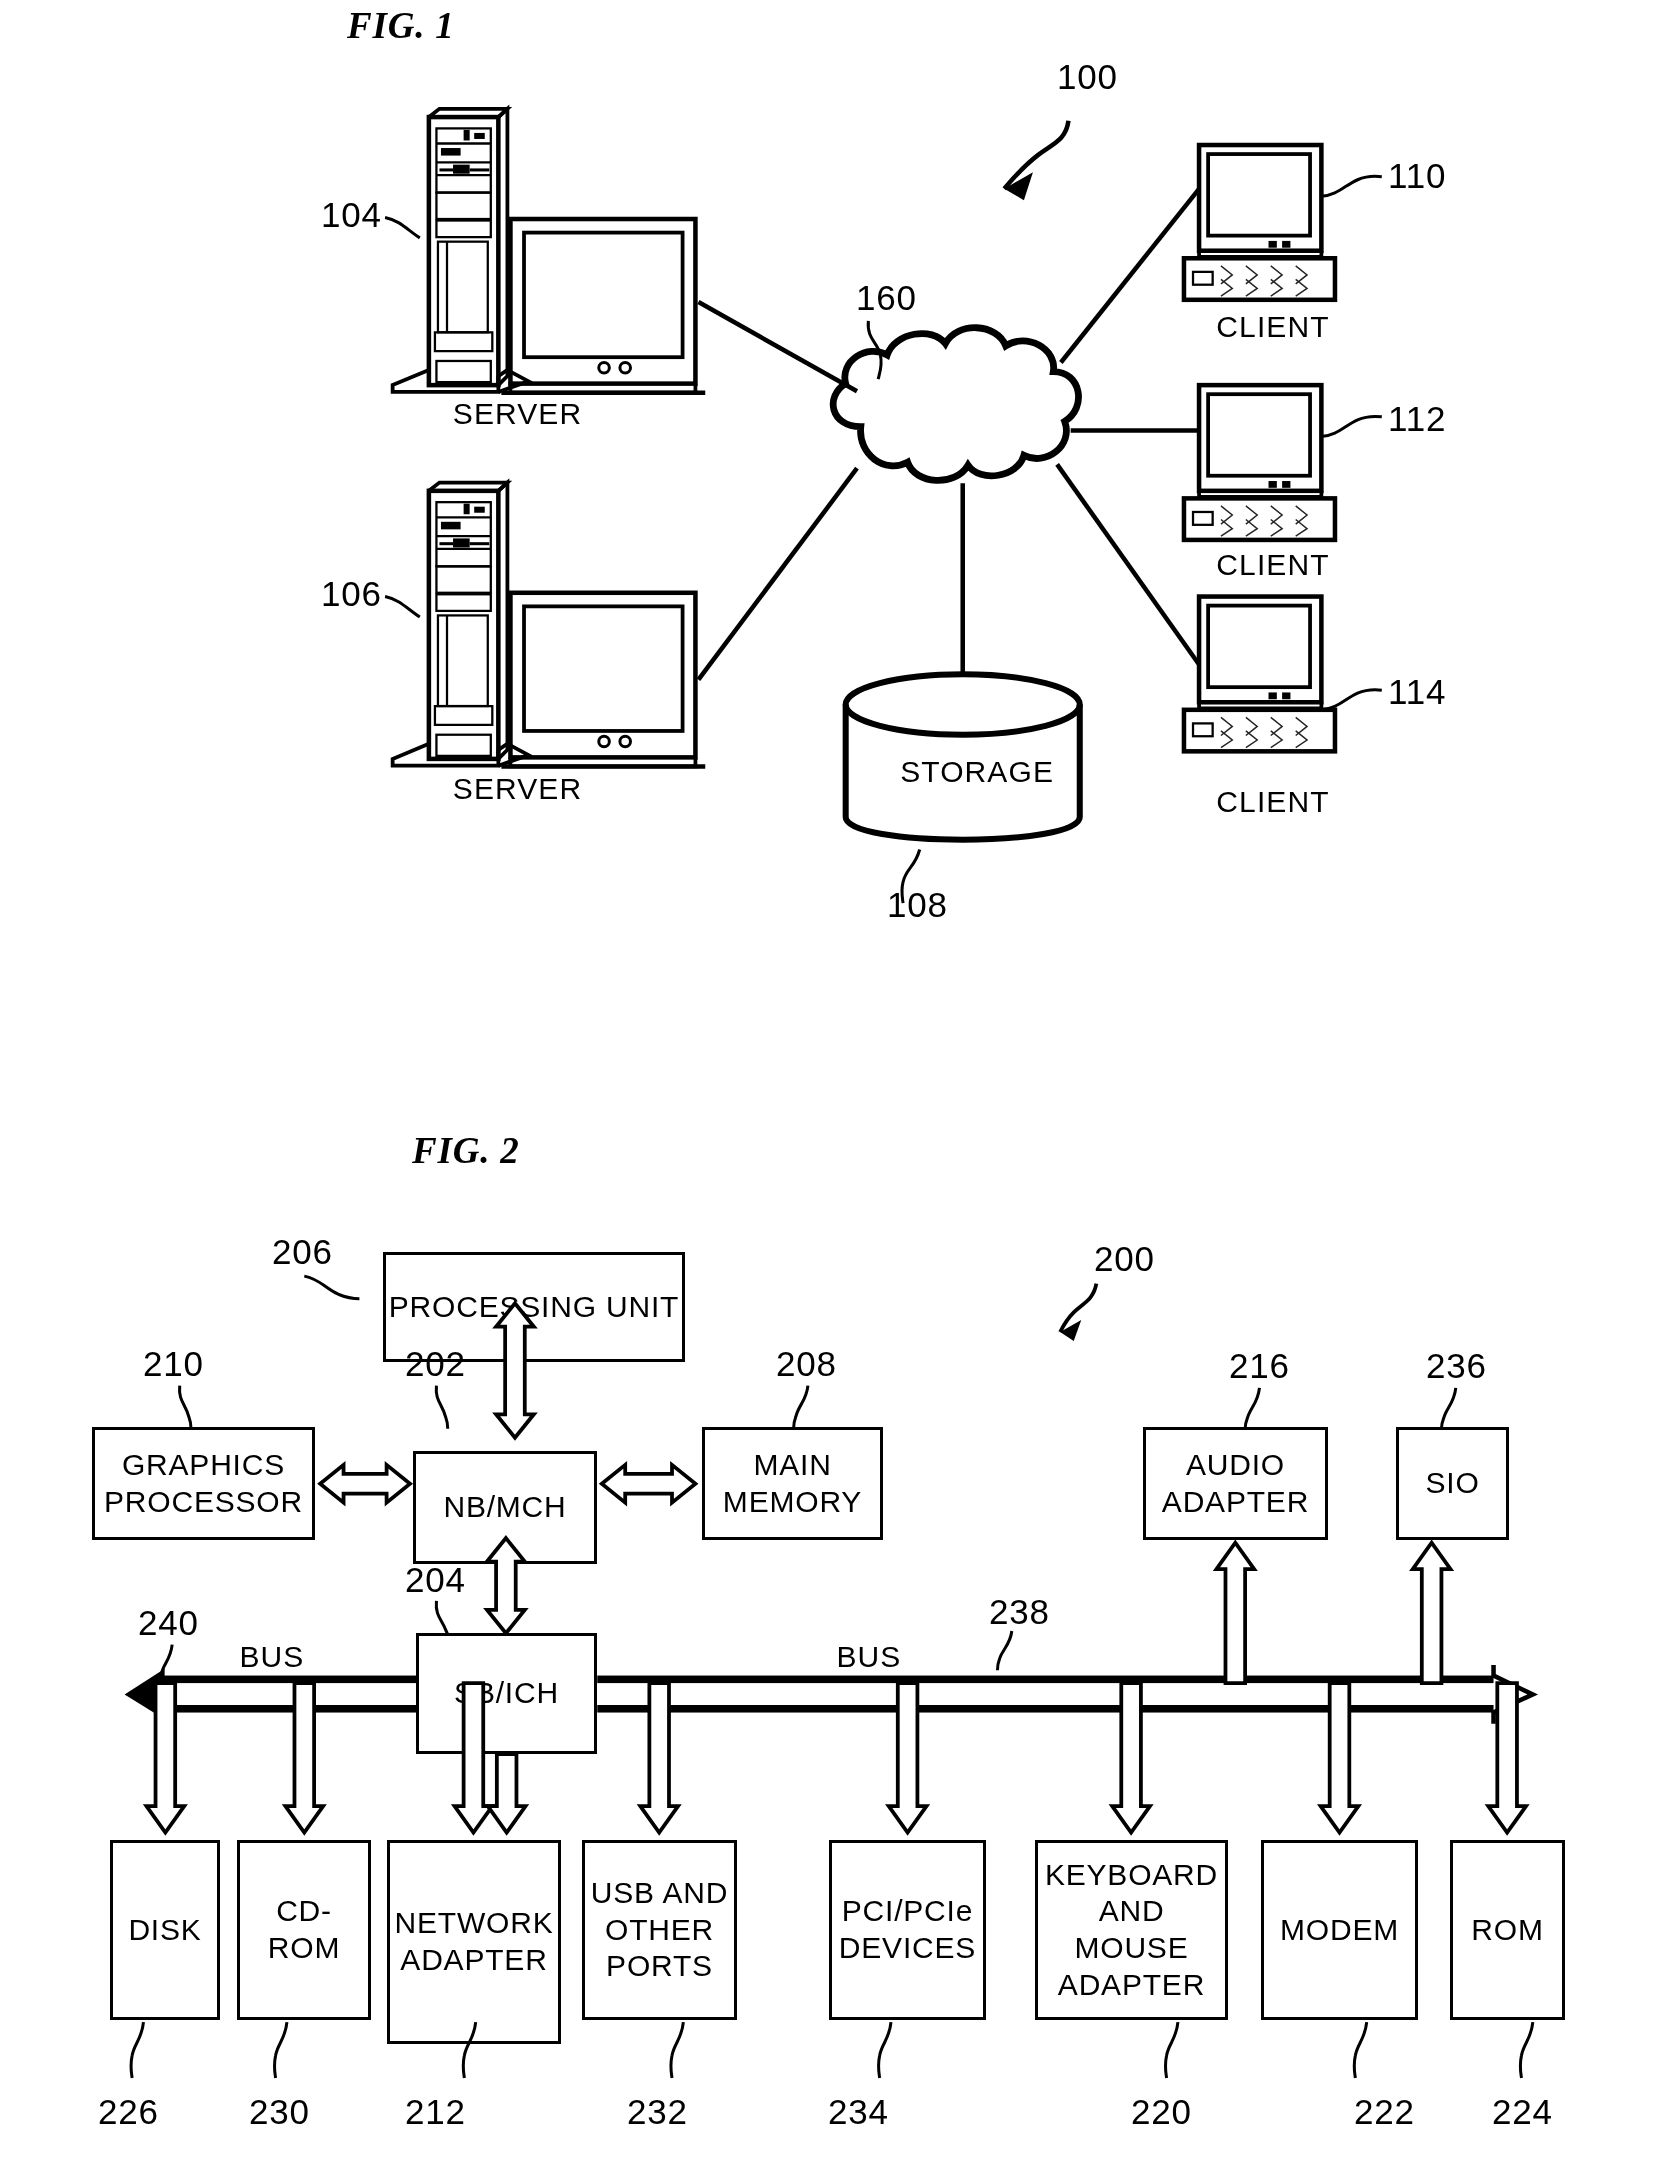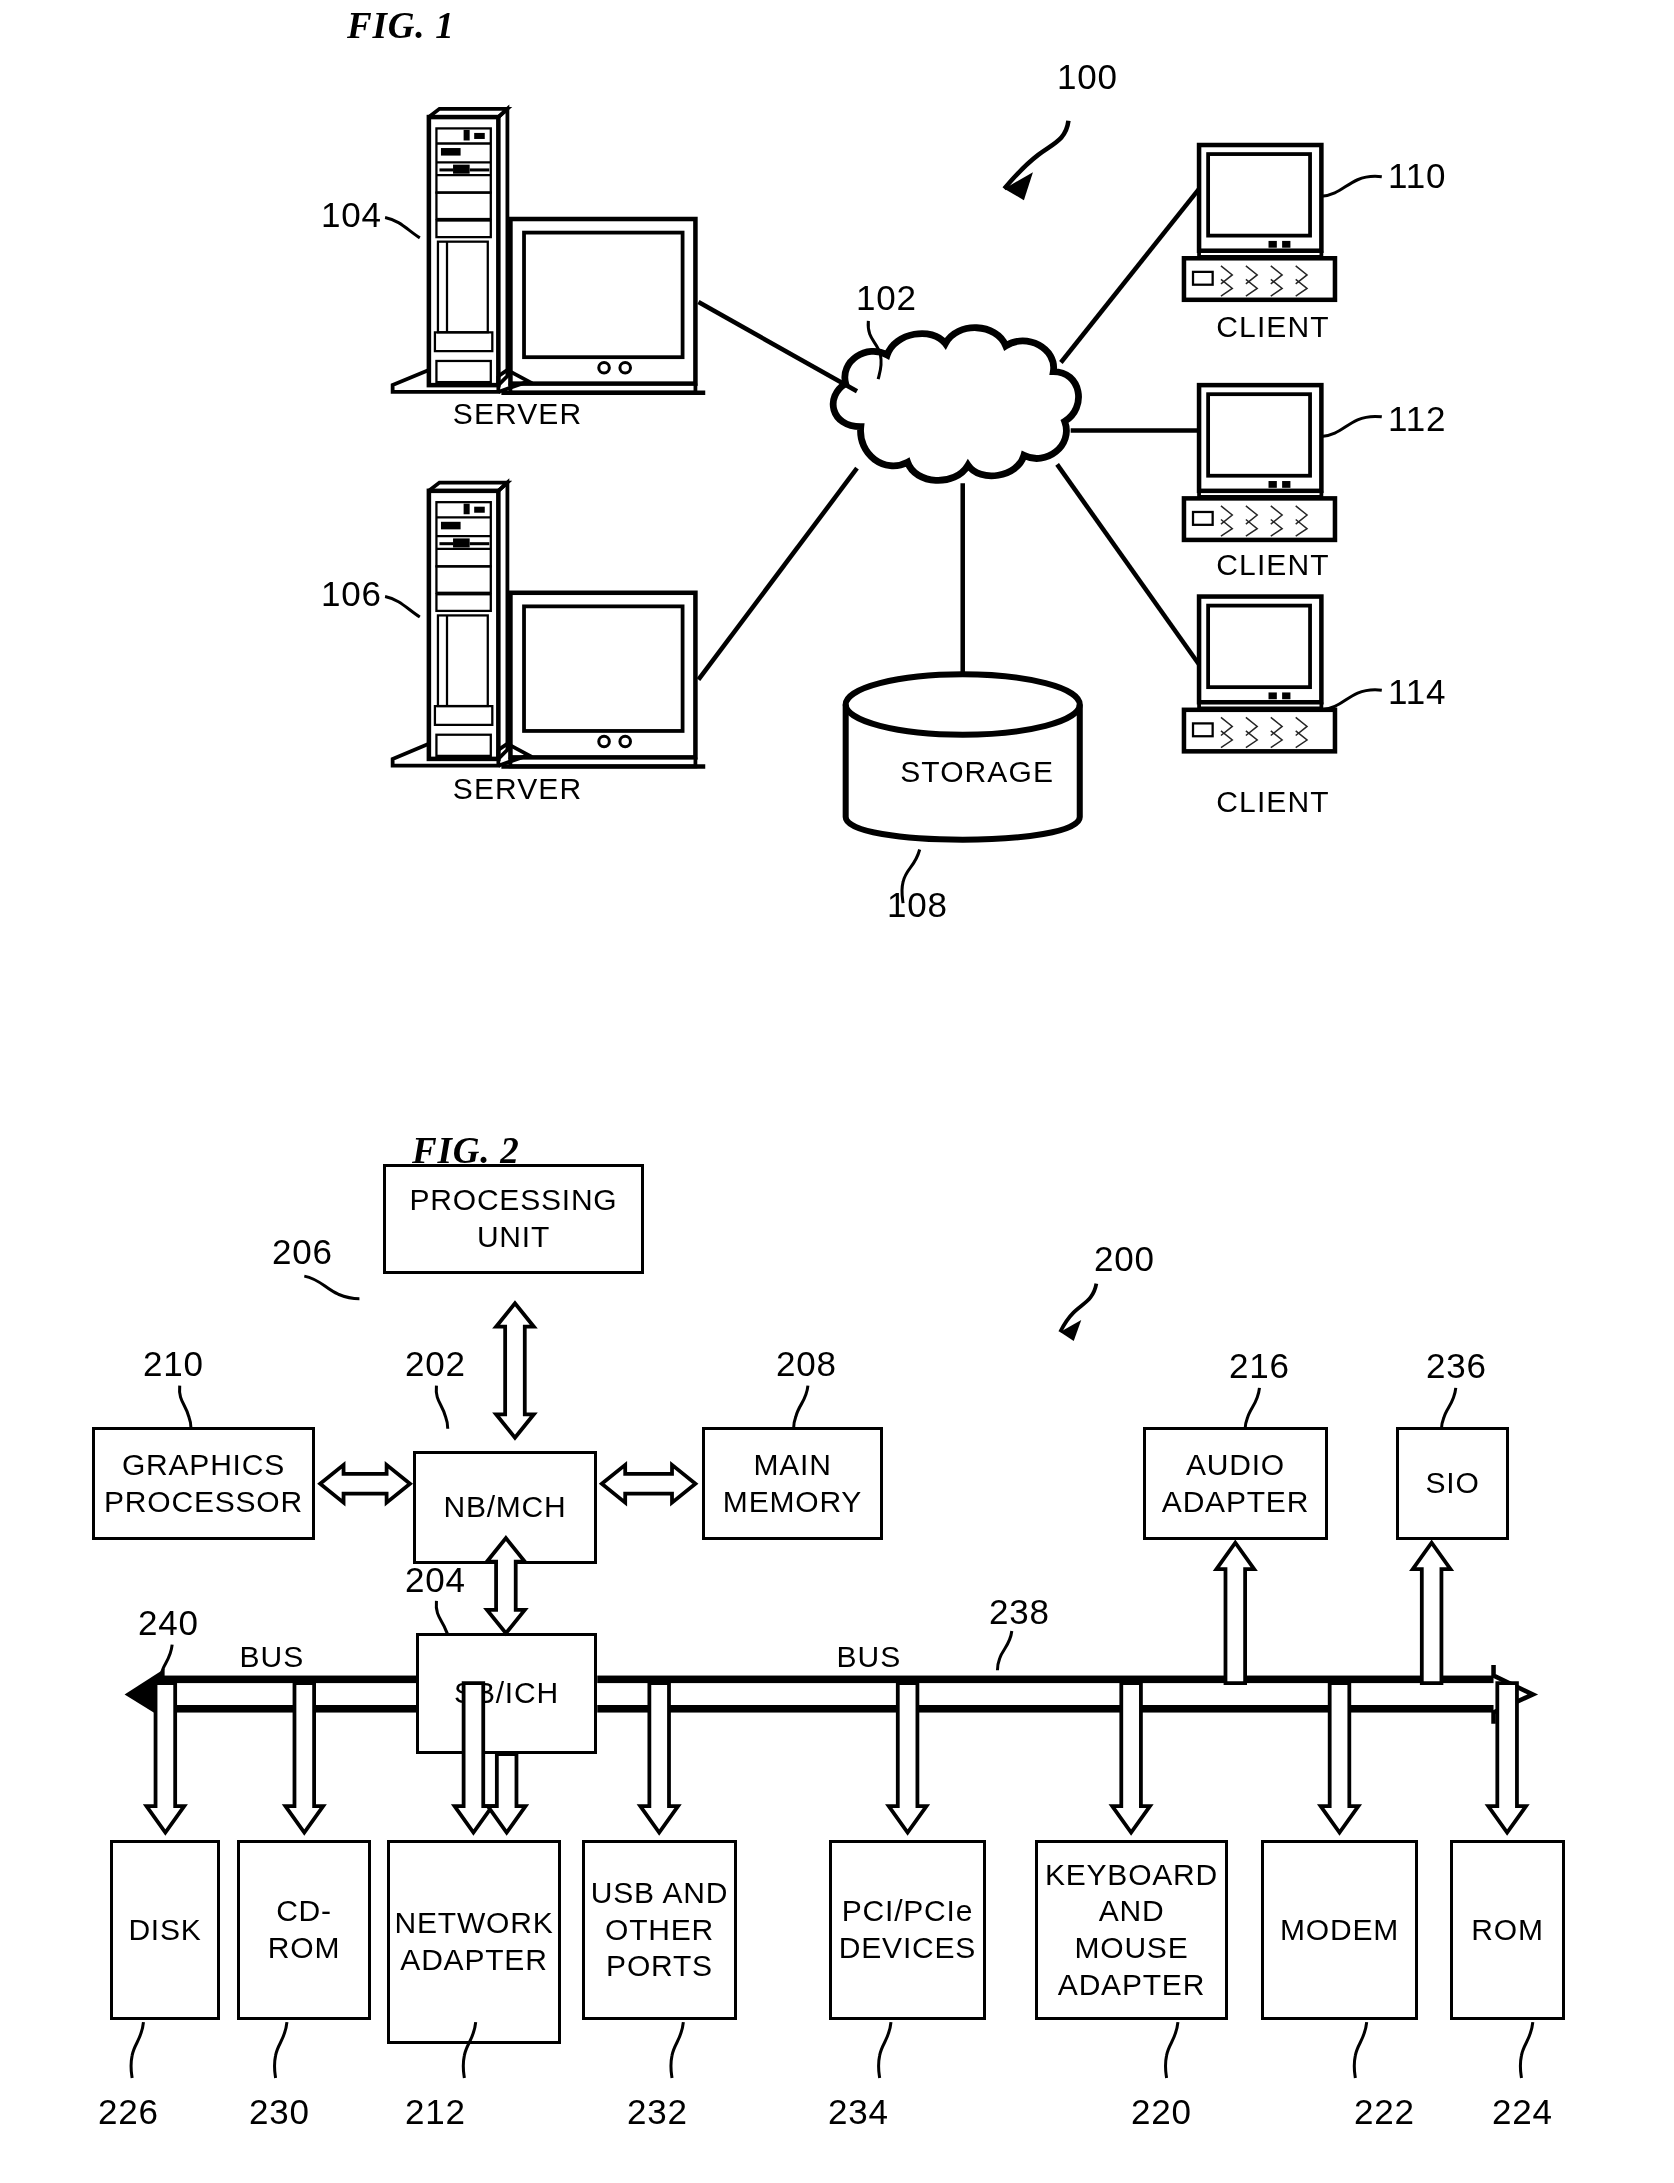--- a/index.html
+++ b/index.html
@@ -20,42 +20,42 @@
 </head>
 <body>
 
 <div class="fig-title" style="left:347px;top:3.8px;">FIG. 1</div>
 
 <div class="refnum" style="left:1057px;top:57px;">100</div>
 
 <div class="refnum" style="left:321px;top:195px;">104</div>
 <div class="refnum" style="left:321px;top:574px;">106</div>
 
-<div class="refnum" style="left:856px;top:278px;">102</div>
+<div class="refnum" style="left:856px;top:278px;">160</div>
 <div class="refnum" style="left:887px;top:885px;">108</div>
 
 <div class="refnum" style="left:1388px;top:156px;">110</div>
 <div class="refnum" style="left:1388px;top:399px;">112</div>
 <div class="refnum" style="left:1388px;top:672px;">114</div>
 
 <div class="lbl" style="left:427px;top:397px;width:181px;">SERVER</div>
 <div class="lbl" style="left:427px;top:772px;width:181px;">SERVER</div>
 
 <div class="lbl" style="left:865px;top:421px;width:189px;">NETWORK</div>
 <div class="lbl" style="left:865px;top:755px;width:189px;text-align:right;">STORAGE</div>
 
 <div class="lbl" style="left:1186px;top:310px;width:174px;">CLIENT</div>
 <div class="lbl" style="left:1186px;top:548px;width:174px;">CLIENT</div>
 <div class="lbl" style="left:1186px;top:785px;width:174px;">CLIENT</div>
 
 <div class="fig-title" style="left:412px;top:1129px;">FIG. 2</div>
 
 <div class="refnum" style="left:1094px;top:1239px;">200</div>
 
-<div class="box" style="left:383px;top:1164px;width:261px;height:110px;">PROCESSING UNIT</div>
+<div class="box" style="left:383px;top:1252px;width:302px;height:110px;">PROCESSING UNIT</div>
 <div class="refnum" style="left:272px;top:1232px;">206</div>
 
 <div class="refnum" style="left:405px;top:1344px;">202</div>
 <div class="refnum" style="left:143px;top:1344px;">210</div>
 <div class="refnum" style="left:776px;top:1344px;">208</div>
 <div class="refnum" style="left:1229px;top:1346px;">216</div>
 <div class="refnum" style="left:1426px;top:1346px;">236</div>
 
 <div class="box" style="left:92px;top:1427px;width:223px;height:113px;">GRAPHICS PROCESSOR</div>
 <div class="box" style="left:413px;top:1427px;width:184px;height:113px;margin-top:24px;">NB/MCH</div>

